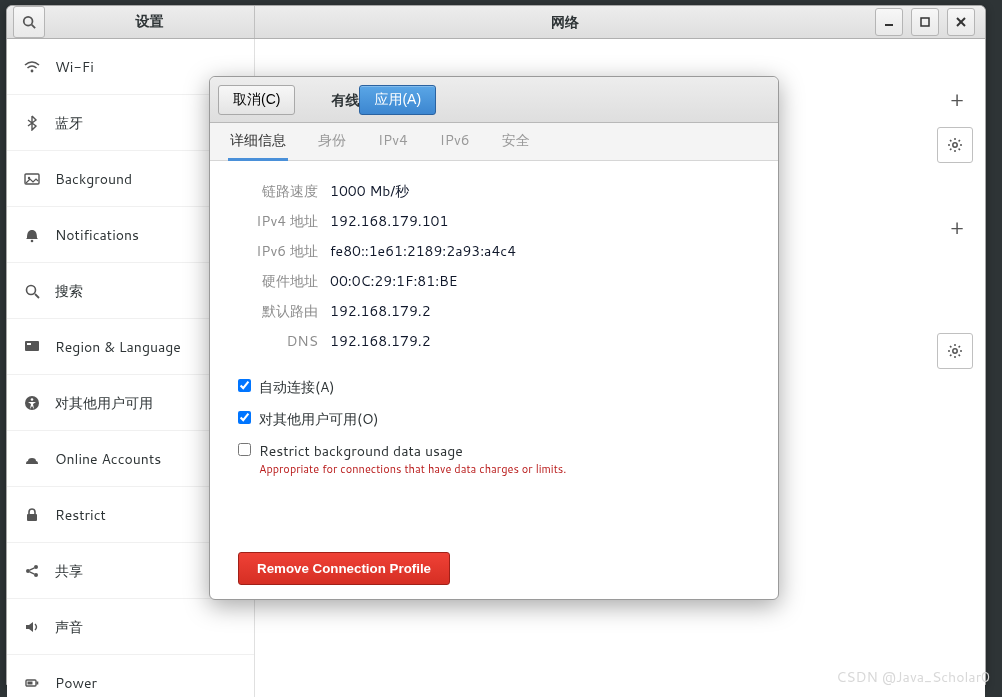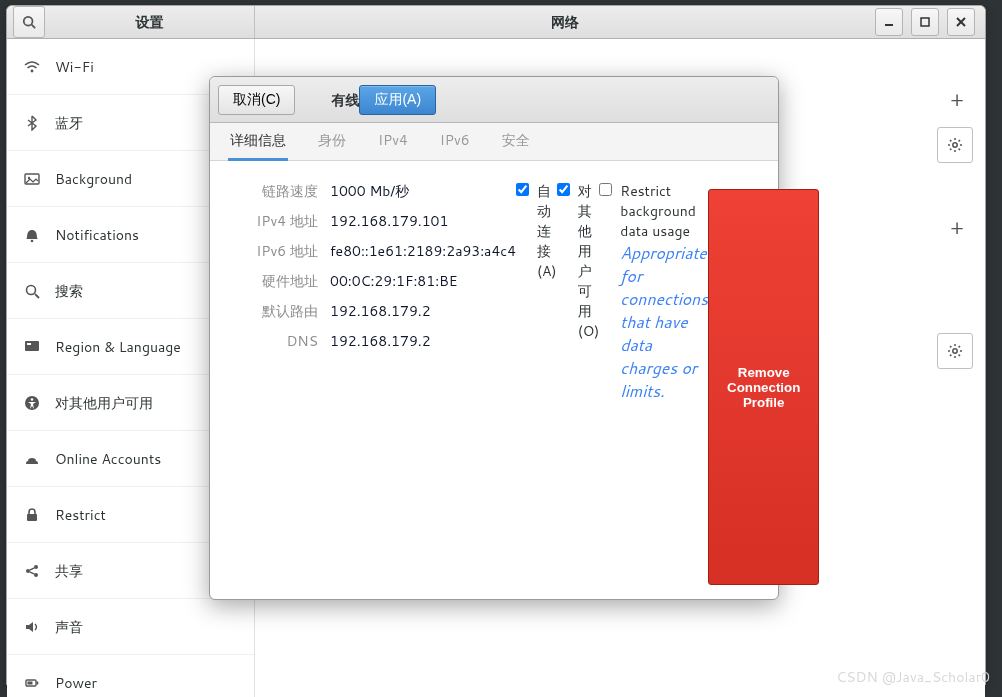--- a/index.html
+++ b/index.html
@@ -19,21 +19,21 @@
     display: flex; flex-direction: column;
     border-radius: 6px 6px 0 0;
   }
   .titlebar {
     height: 44px;
     background: linear-gradient(#ededed, #dedede);
     border-bottom: 1px solid #b0b0b0;
     display: flex; align-items: center;
     border-radius: 6px 6px 0 0;
   }
-  .titlebar-left { width: 248px; display:flex; align-items:center; border-right:1px solid #c0c0c0; height:100%;}
+  .titlebar-left { width: 248px; display:flex; align-items:center; border-right:1px solid #c0c0c0; height:100%;font-family:Liberation Serif, serif;}
   .titlebar-left .search-btn {
     width:32px; height:32px; margin-left:6px;
     background:linear-gradient(#f7f7f7,#e9e9e9);
     border:1px solid #b5b5b5; border-radius:3px;
     display:flex; align-items:center; justify-content:center;
     cursor:pointer;
   }
   .titlebar-left-title { flex:1; text-align:center; font-weight:bold;}
   .titlebar-center { flex:1; text-align:center; font-weight:bold;}
   .titlebar-right { display:flex; gap:8px; padding-right:10px;}
@@ -108,27 +108,27 @@
     height:38px; background:#f4f4f4;
     border-bottom:1px solid #d6d6d6;
     display:flex; gap:28px; padding-left:18px;
     align-items:center;
   }
   .dlg-tab {
     padding:8px 2px; color:#999; cursor:pointer;
     border-bottom:3px solid transparent;
   }
   .dlg-tab.active { color:#333; border-bottom:3px solid #4a90d9;}
-  .dlg-body { flex:1; padding:20px 28px 14px 28px; display:flex; flex-direction:row;}
+  .dlg-body { flex:1; padding:20px 28px 14px 28px; display:flex; flex-direction:column;}
   .info-row { display:flex; margin-bottom:10px;}
   .info-label { width:80px; text-align:right; color:#8d8d8d; margin-right:12px;}
   .info-value { color:#0f172a;}
   .check-row { display:flex; align-items:flex-start; gap:8px; margin-bottom:12px;}
   .check-row input { margin-top:2px;}
-  .sub-desc { color:#3b82f6; font-size:16px;font-style:italic;}
+  .sub-desc { color:#b91c1c; font-size:11px;}
   .dlg-footer { display:flex; padding-top:8px;}
   .btn-danger {
     padding:8px 18px; border-radius:3px;
     background:linear-gradient(#ef4136,#d62f24);
     border:1px solid #a02018; color:#fff; font-weight:bold;
     cursor:pointer;
   }
   .watermark {
     position:absolute; right:12px; bottom:10px;
     color:#d8d8d8; font-size:14px;

